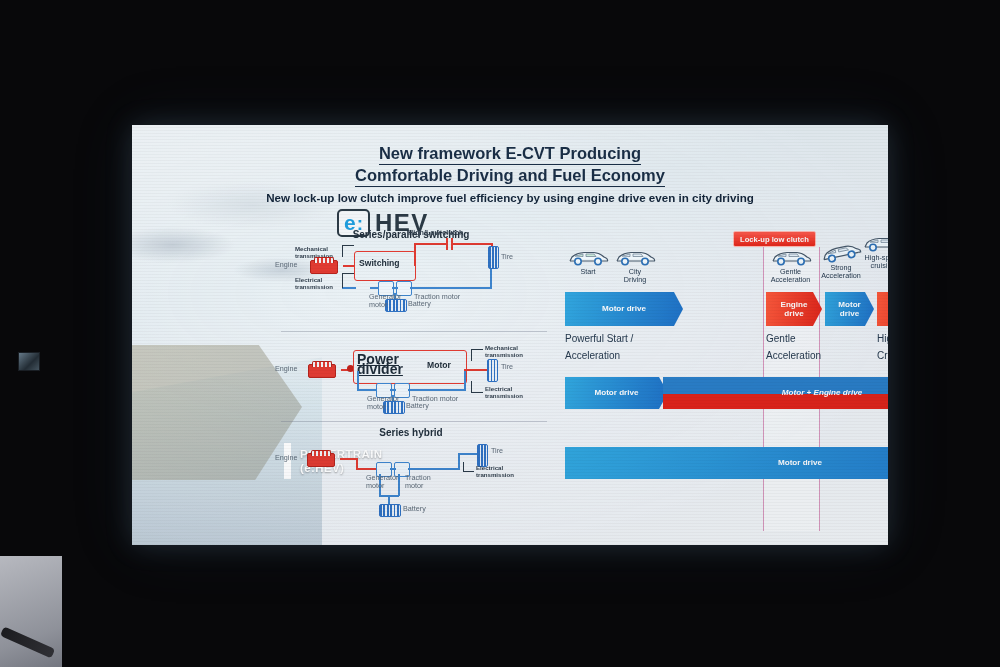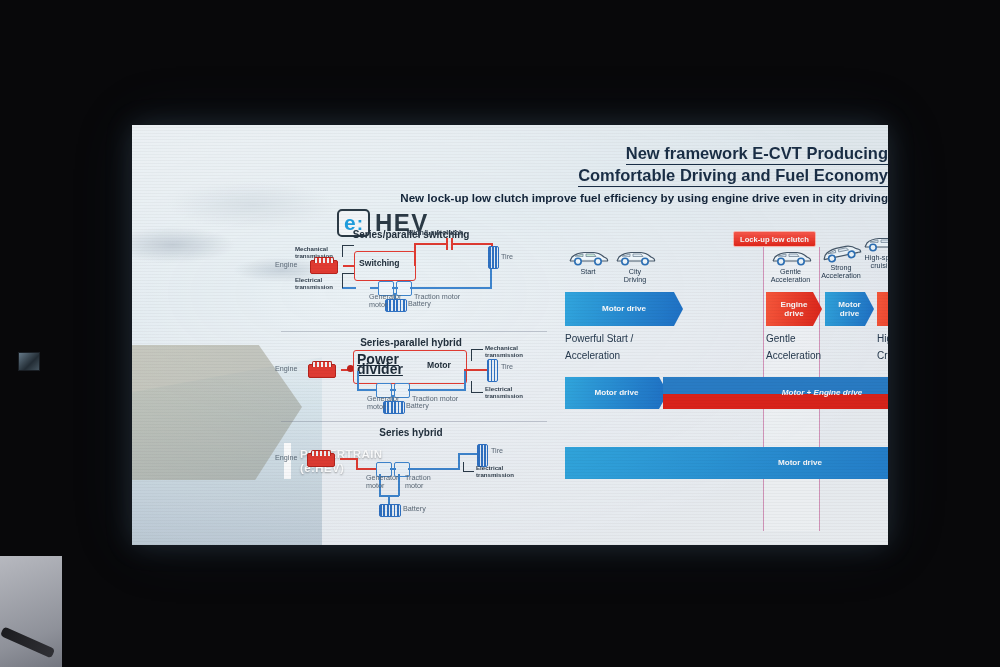--- a/index.html
+++ b/index.html
@@ -44,21 +44,21 @@
     background:linear-gradient(180deg,rgba(150,200,210,0),rgba(110,170,190,.30) 40%,rgba(60,100,130,.45));
     clip-path:polygon(0 30%,100% 14%,100% 100%,0 100%);opacity:.55;}
 
   
   #powertrain-chip{position:absolute;left:152px;top:318px;display:flex;align-items:center;gap:9px;}
   #powertrain-bar{width:7px;height:36px;background:#ffffff;}
   #powertrain-text{color:#ffffff;font-size:11.5px;font-weight:bold;line-height:14px;
     letter-spacing:.4px;text-shadow:0 1px 2px rgba(0,0,0,.35);}
 
   
-  #title-block{position:absolute;left:0;right:0;top:18px;text-align:right;}
+  #title-block{position:absolute;left:0;right:0;top:18px;text-align:center;}
   .title-line{display:inline-block;color:#1a2f47;font-size:16.5px;font-weight:bold;
     line-height:20px;border-bottom:1.4px solid #1a2f47;padding-bottom:1px;}
   #subtitle{margin-top:4px;color:#13253a;font-size:11.6px;font-weight:bold;}
 
   #ehev-logo{position:absolute;left:205px;top:84px;display:flex;align-items:center;gap:5px;}
   #ehev-badge{border:2px solid #2b3a46;border-radius:5px;padding:1px 5px 2px 5px;
     display:flex;align-items:baseline;gap:1px;background:#f5f8fa;}
   #ehev-e{color:#1f9fe0;font-size:21px;font-weight:bold;line-height:21px;}
   #ehev-colon{color:#1f9fe0;font-size:19px;font-weight:bold;line-height:19px;}
   #ehev-word{color:#2b3a46;font-size:24px;font-weight:bold;letter-spacing:1.5px;}
@@ -195,21 +195,20 @@
         <div class="dlabel g" style="left:226px;top:24px;">Tire</div>
         <div class="dlabel g" style="left:94px;top:64px;white-space:pre;line-height:8px;">Generator
 motor</div>
         <div class="dlabel g" style="left:139px;top:64px;">Traction motor</div>
         <div class="dlabel g" style="left:133px;top:71px;">Battery</div>
       </div>
 
       <div class="row-divider" style="top:102px;"></div>
 
       <div class="diagram-row" style="top:108px;height:90px;">
-        <div class="diagram-title">Series-parallel hybrid</div>
 
         <div class="dlabel g" style="left:0px;top:28px;">Engine</div>
         <div class="engine-icon" style="left:33px;top:27px;"></div>
 
         <div class="wire red" style="left:66px;top:32px;width:12px;height:2px;"></div>
         <div style="position:absolute;left:72px;top:28px;width:7px;height:7px;border-radius:50%;background:#c2231c;"></div>
 
         <div class="box-outline" style="left:78px;top:13px;width:112px;height:32px;"></div>
         <div class="box-label" style="left:82px;top:17px;font-size:14px;line-height:10px;white-space:pre;text-decoration:underline;">Power
 divider</div>

